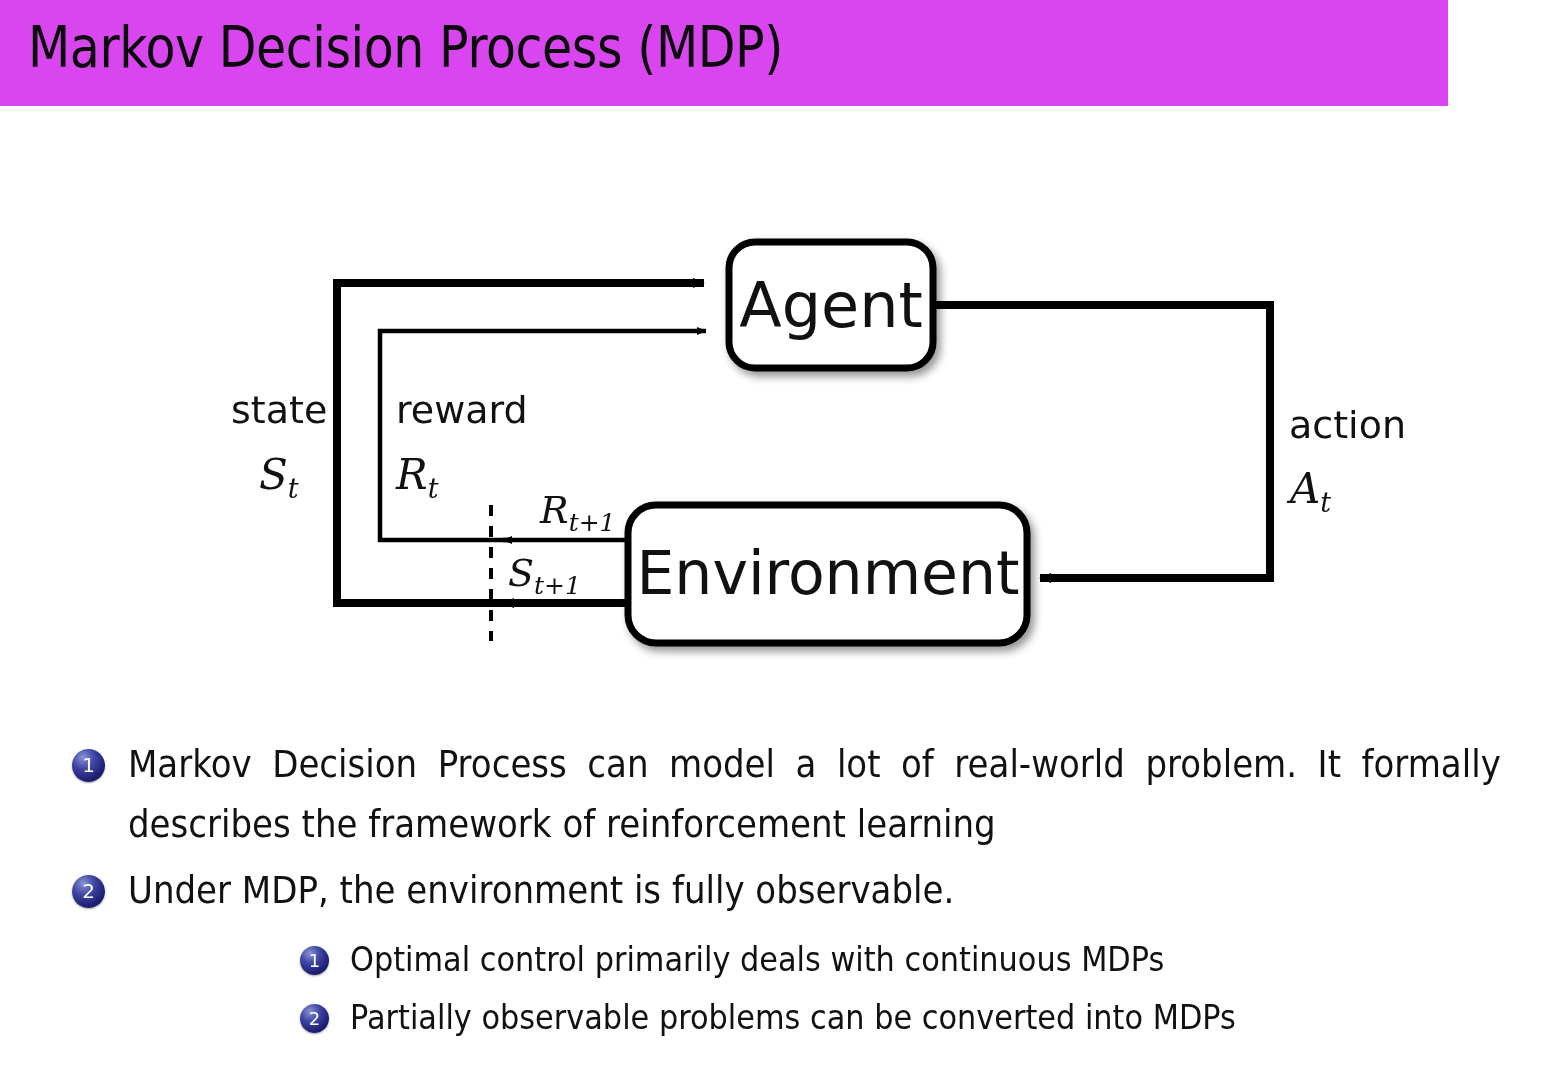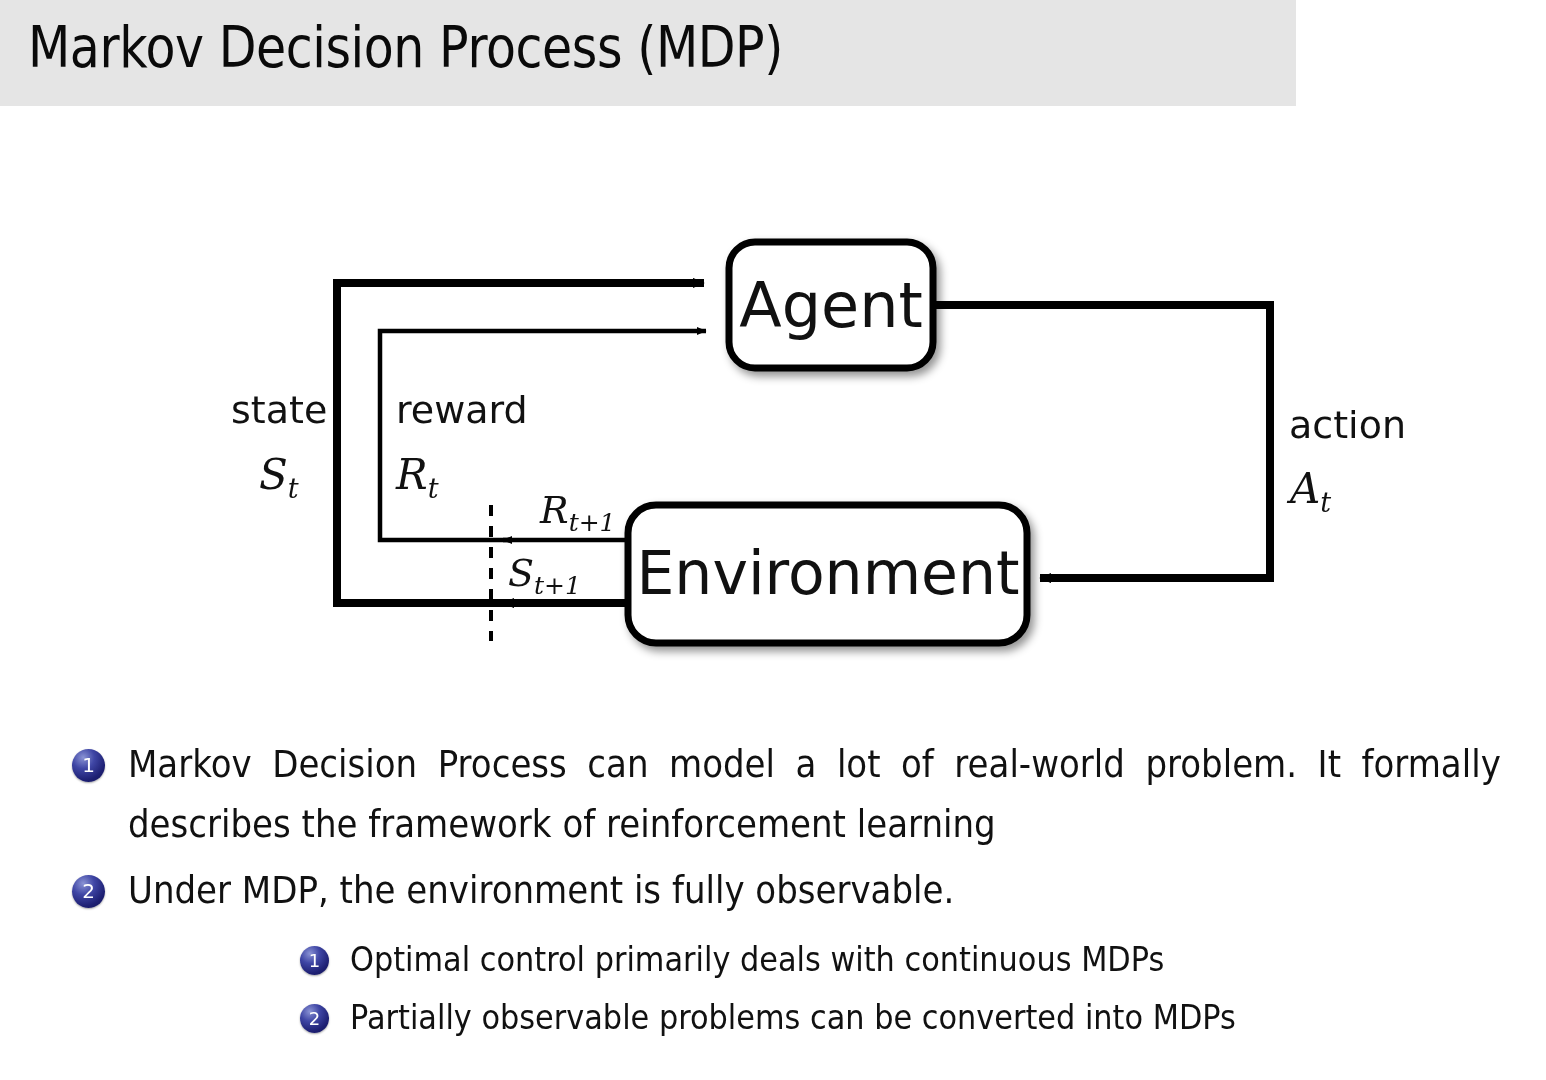--- a/index.html
+++ b/index.html
@@ -12,23 +12,23 @@
     height: 1080px;
     position: relative;
     overflow: hidden;
     font-family: "DejaVu Sans", sans-serif;
   }
 
   
   #header-band {
     position: absolute;
     left: 0; top: 0;
-    width: 1296px;
+    width: 1448px;
     height: 106px;
-    background: #e5e5e5;
+    background: #d946ef;
     text-align: right;
   }
   #slide-title {
     position: absolute;
     left: 28px;
     top: 14px;
     font-family: "DejaVu Sans", sans-serif;
     font-size: 57px;
     font-weight: 400;
     letter-spacing: -0.5px;

